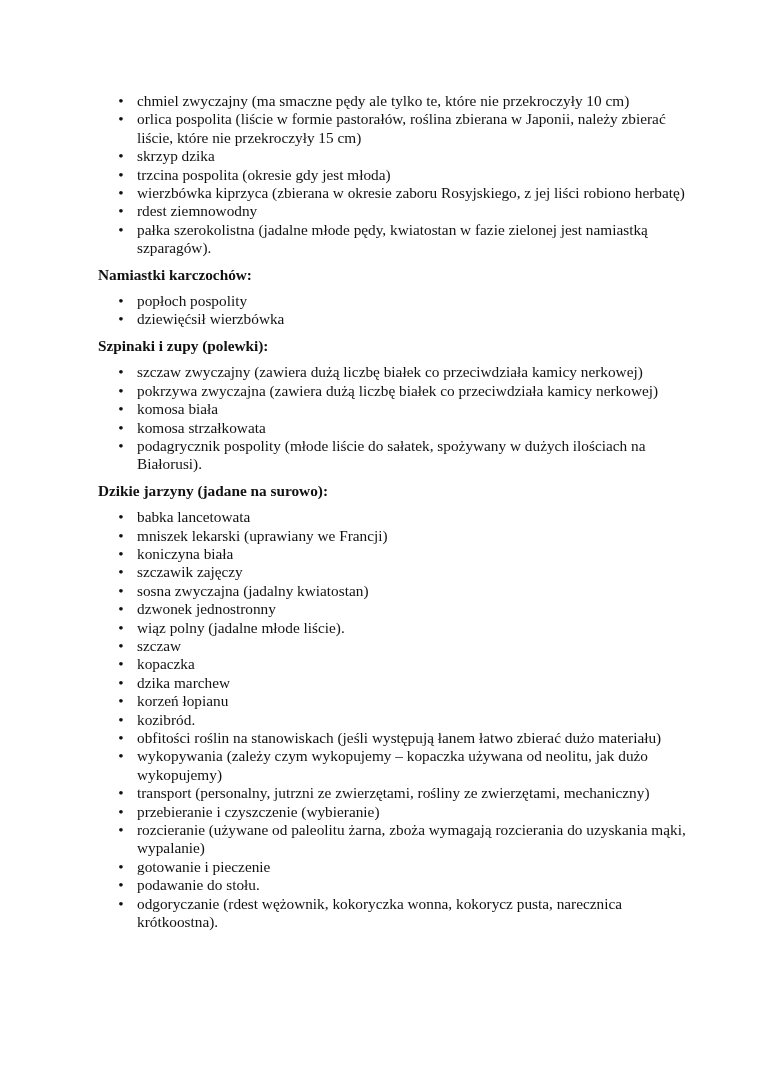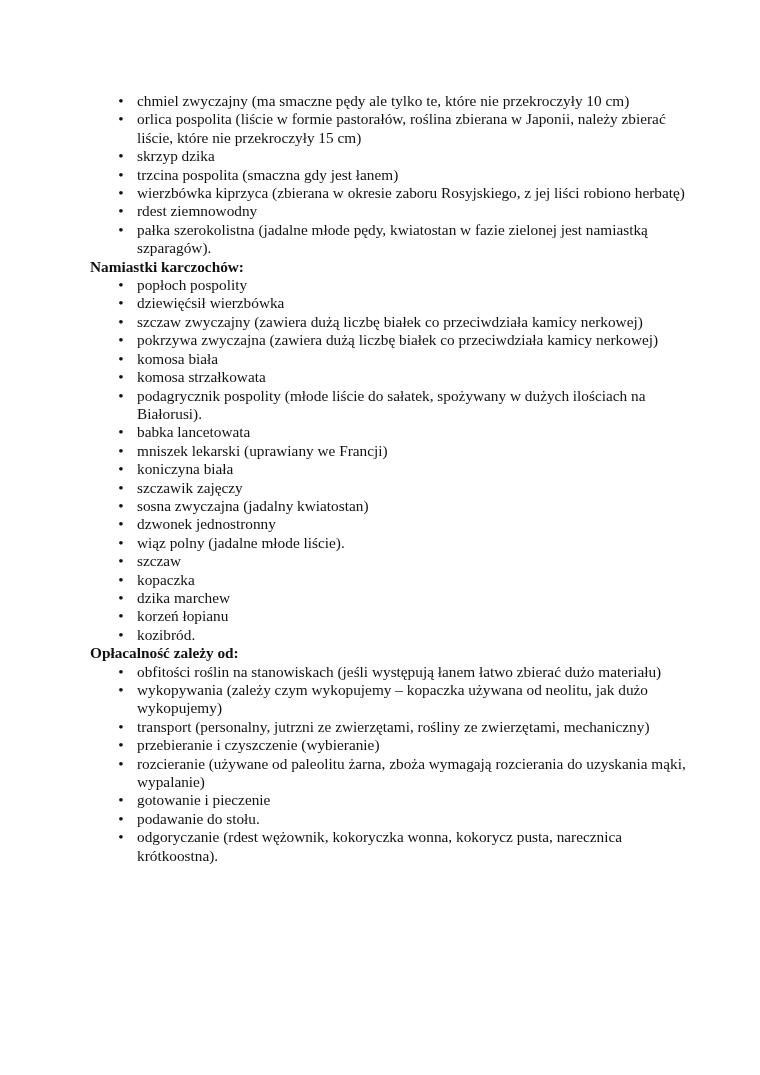--- a/index.html
+++ b/index.html
@@ -2,21 +2,21 @@
 <html><head>
   <meta charset="utf-8">
   <style>
     html, body { margin: 0; padding: 0; background: #ffffff; }
     body { width: 760px; height: 1075px; position: relative; overflow: hidden; }
     .page {
       position: absolute; left: 90px; top: 92px; width: 600px;
       font-family: "Liberation Serif", "DejaVu Serif", serif;
       font-size: 15.3px; line-height: 18.4px; color: #111111;
     }
-    .heading { font-weight: bold; margin: 0; padding: 0; }
+    .heading { font-weight: bold; margin: 8px; padding: 0; }
     ul { list-style: none; margin: 0; padding: 0 0 0 47px; }
     li { position: relative; margin: 0; padding: 0; }
     li .bullet {
       position: absolute; left: -21px; top: 0; width: 10px; text-align: center;
     }
     .text { display: block; }
   </style>
 </head>
 <body>
 
@@ -30,21 +30,21 @@
         <li>
           <span class="bullet">•</span>
           <span class="text">orlica pospolita (liście w formie pastorałów, roślina zbierana w Japonii, należy zbierać liście, które nie przekroczyły 15 cm)</span>
         </li>
         <li>
           <span class="bullet">•</span>
           <span class="text">skrzyp dzika</span>
         </li>
         <li>
           <span class="bullet">•</span>
-          <span class="text">trzcina pospolita (smaczna gdy jest łanem)</span>
+          <span class="text">trzcina pospolita (okresie gdy jest młoda)</span>
         </li>
         <li>
           <span class="bullet">•</span>
           <span class="text">wierzbówka kiprzyca (zbierana w okresie zaboru Rosyjskiego, z jej liści robiono herbatę)</span>
         </li>
         <li>
           <span class="bullet">•</span>
           <span class="text">rdest ziemnowodny</span>
         </li>
         <li>
@@ -60,20 +60,21 @@
           <span class="bullet">•</span>
           <span class="text">popłoch pospolity</span>
         </li>
         <li>
           <span class="bullet">•</span>
           <span class="text">dziewięćsił wierzbówka</span>
         </li>
       </ul>
     </div>
     <div>
+      <div class="heading">Szpinaki i zupy (polewki):</div>
       <ul>
         <li>
           <span class="bullet">•</span>
           <span class="text">szczaw zwyczajny (zawiera dużą liczbę białek co przeciwdziała kamicy nerkowej)</span>
         </li>
         <li>
           <span class="bullet">•</span>
           <span class="text">pokrzywa zwyczajna (zawiera dużą liczbę białek co przeciwdziała kamicy nerkowej)</span>
         </li>
         <li>
@@ -84,20 +85,21 @@
           <span class="bullet">•</span>
           <span class="text">komosa strzałkowata</span>
         </li>
         <li>
           <span class="bullet">•</span>
           <span class="text">podagrycznik pospolity (młode liście do sałatek, spożywany w dużych ilościach na Białorusi).</span>
         </li>
       </ul>
     </div>
     <div>
+      <div class="heading">Dzikie jarzyny (jadane na surowo):</div>
       <ul>
         <li>
           <span class="bullet">•</span>
           <span class="text">babka lancetowata</span>
         </li>
         <li>
           <span class="bullet">•</span>
           <span class="text">mniszek lekarski (uprawiany we Francji)</span>
         </li>
         <li>
@@ -140,21 +142,20 @@
           <span class="bullet">•</span>
           <span class="text">korzeń łopianu</span>
         </li>
         <li>
           <span class="bullet">•</span>
           <span class="text">kozibród.</span>
         </li>
       </ul>
     </div>
     <div>
-      <div class="heading">Opłacalność zależy od:</div>
       <ul>
         <li>
           <span class="bullet">•</span>
           <span class="text">obfitości roślin na stanowiskach (jeśli występują łanem łatwo zbierać dużo materiału)</span>
         </li>
         <li>
           <span class="bullet">•</span>
           <span class="text">wykopywania (zależy czym wykopujemy – kopaczka używana od neolitu, jak dużo wykopujemy)</span>
         </li>
         <li>

